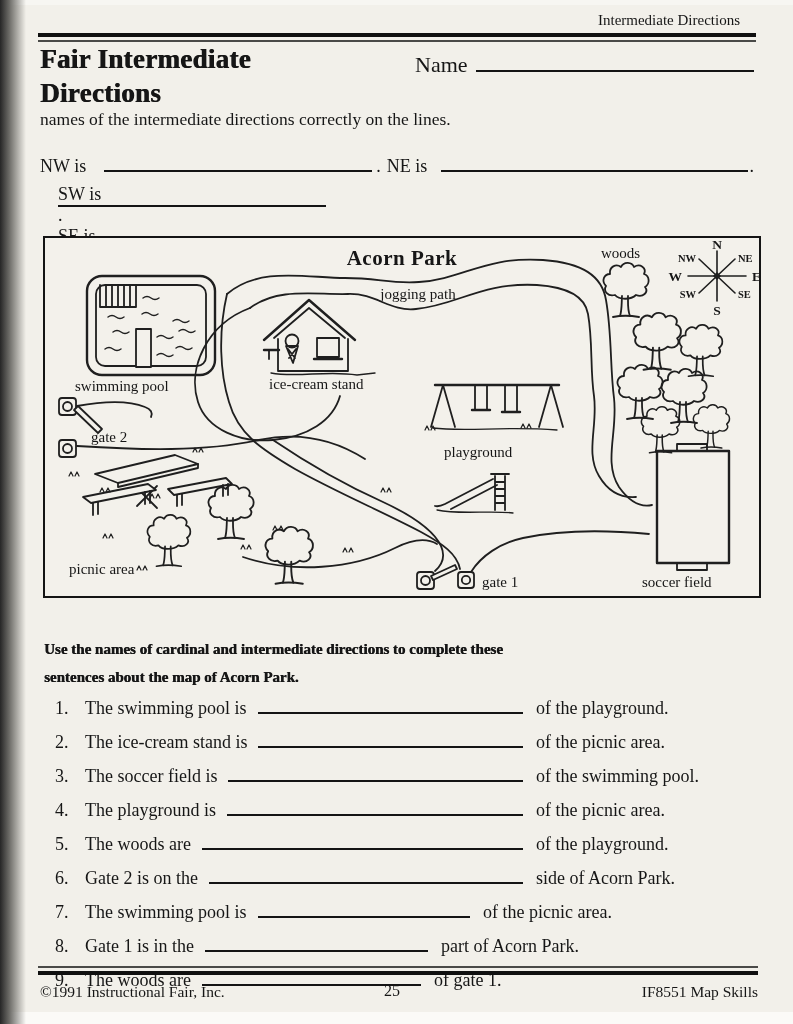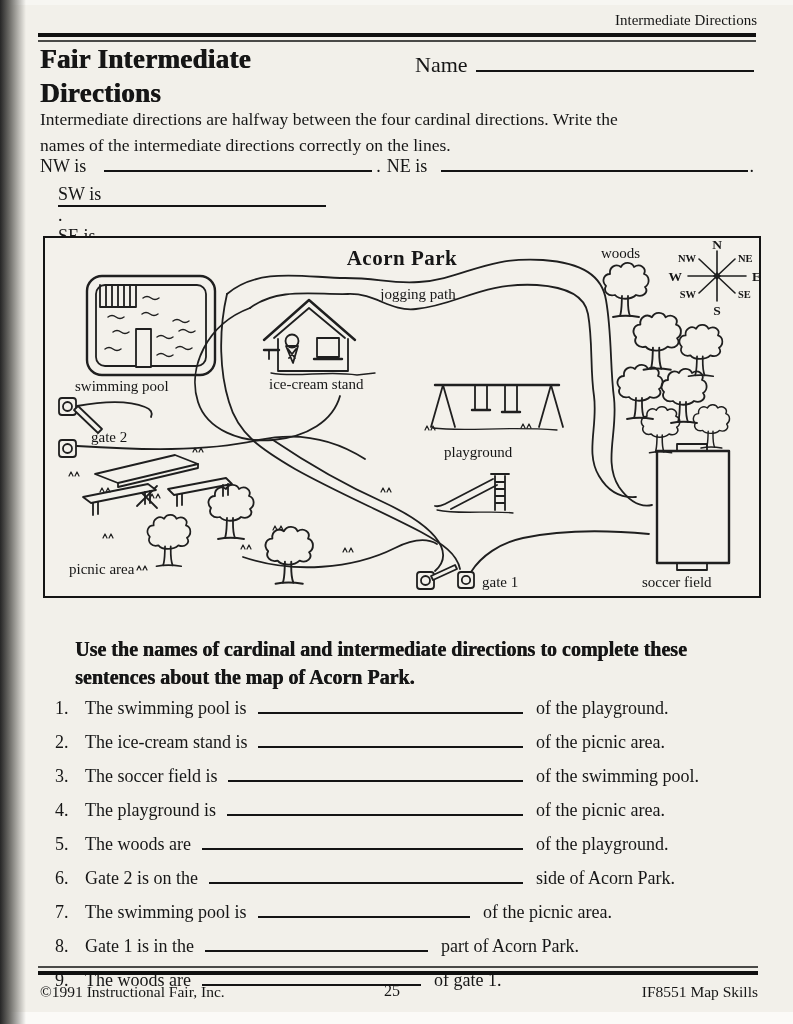--- a/index.html
+++ b/index.html
@@ -3,21 +3,21 @@
 <meta charset="utf-8">
 <style>
   html,body{margin:0;padding:0;}
   body{width:793px;height:1024px;position:relative;background:#f2f0ea;
        font-family:"Liberation Serif","DejaVu Serif",serif;color:#161616;overflow:hidden;}
   .edge-left{position:absolute;left:0;top:0;bottom:0;width:26px;
        background:linear-gradient(90deg,#262626 0,#6b6a66 35%,rgba(242,240,234,0) 100%);z-index:5;}
   .edge-bottom{position:absolute;left:0;right:0;bottom:0;height:12px;background:#fbfaf7;z-index:4;}
   .edge-top{position:absolute;left:0;right:0;top:0;height:5px;background:#f7f6f2;z-index:4;}
 
-  .header-tab{position:absolute;top:12px;right:36px;font-size:15px;}
+  .header-tab{position:absolute;top:12px;right:53px;font-size:15px;}
   .rule-a{position:absolute;left:38px;width:718px;height:4px;background:#101010;top:33px;}
   .rule-b{position:absolute;left:38px;width:718px;height:2px;background:#4a4a48;top:40px;}
 
   .page-title{position:absolute;left:40px;top:42px;font-size:27px;font-weight:bold;
        line-height:34px;letter-spacing:.3px;text-shadow:.7px 0 0 currentColor;}
   .name-row{position:absolute;left:415px;top:48px;font-size:22px;}
   .name-line{display:inline-block;width:278px;height:1em;border-bottom:2px solid #141414;
        margin-left:8px;vertical-align:baseline;}
 
   .intro{position:absolute;left:40px;top:106px;font-size:17.5px;line-height:26px;}
@@ -36,22 +36,22 @@
   .map-box svg{display:block;width:714px;height:358px;}
   svg .ln{fill:none;stroke:#1f1f1f;stroke-width:1.8;stroke-linecap:round;stroke-linejoin:round;}
   svg .ln2{fill:none;stroke:#1f1f1f;stroke-width:2.4;stroke-linecap:round;stroke-linejoin:round;}
   svg .fillp{fill:#f3f1eb;stroke:#1f1f1f;stroke-width:1.8;stroke-linejoin:round;}
   svg .solid{fill:#1f1f1f;stroke:none;}
   svg text{fill:#161616;font-family:"Liberation Serif","DejaVu Serif",serif;font-size:15px;}
   svg text.map-title{font-size:21px;font-weight:bold;letter-spacing:.5px;}
   svg text.cmp{font-weight:bold;font-size:10.5px;}
   svg text.cmp-big{font-weight:bold;font-size:13.5px;}
 
-  .exercise-heading{position:absolute;left:44px;top:636px;font-size:20px;font-weight:bold;
-       line-height:27.5px;text-shadow:.5px 0 0 currentColor;margin-left:31px;}
+  .exercise-heading{position:absolute;left:44px;top:636px;font-size:15px;font-weight:bold;
+       line-height:27.5px;text-shadow:.5px 0 0 currentColor;}
   .sentences{position:absolute;left:45px;top:694px;width:714px;font-size:18px;}
   .sentence{display:flex;align-items:baseline;margin-bottom:10.5px;line-height:18.5px;}
   .sentence .lead{display:flex;align-items:baseline;width:478px;flex:0 0 auto;}
   .sentence:nth-child(7) .lead{width:425px;}
   .sentence:nth-child(8) .lead{width:383px;}
   .sentence:nth-child(9) .lead{width:376px;}
   .sentence .num{width:24px;flex:0 0 auto;padding-left:10px;}
   .sentence .pre{flex:0 0 auto;padding-left:6px;}
   .sentence .blank{flex:1 1 auto;border-bottom:2px solid #141414;height:1em;margin-left:11px;margin-bottom:-2px;}
   .sentence .post{flex:0 0 auto;margin-left:13px;}
@@ -76,21 +76,20 @@
 <div class="page-title">
   <div>Fair Intermediate</div>
   <div>Directions</div>
 </div>
 
 <div class="name-row">
   <span>Name</span><span class="name-line"></span>
 </div>
 
 <div class="intro">
-  <div>Intermediate directions are halfway between the four cardinal directions. Write the</div>
   <div>names of the intermediate directions correctly on the lines.</div>
 </div>
 
 <div class="fillin fillin-row fr1">
   <span>NW is</span>
   <span class="blank b1"></span>
   <span>.</span>
   <span class="lbl2">NE is</span>
   <span class="blank b2"></span>
   <span>.</span>

